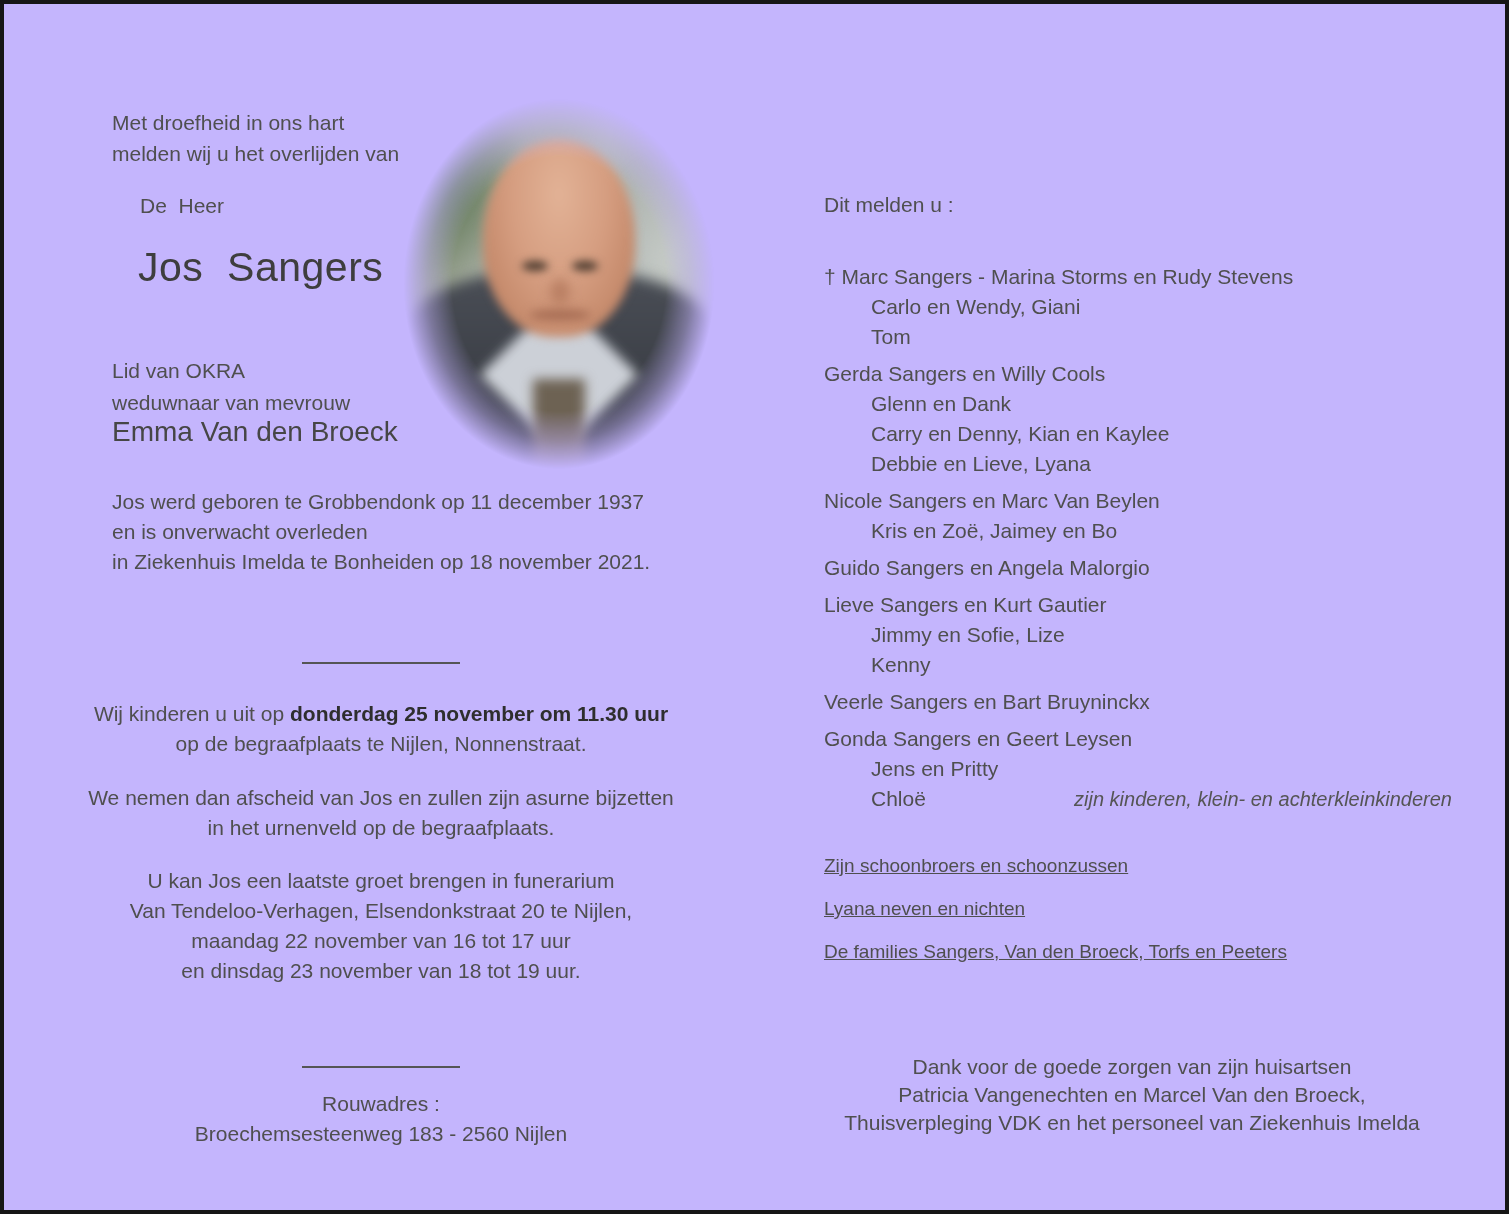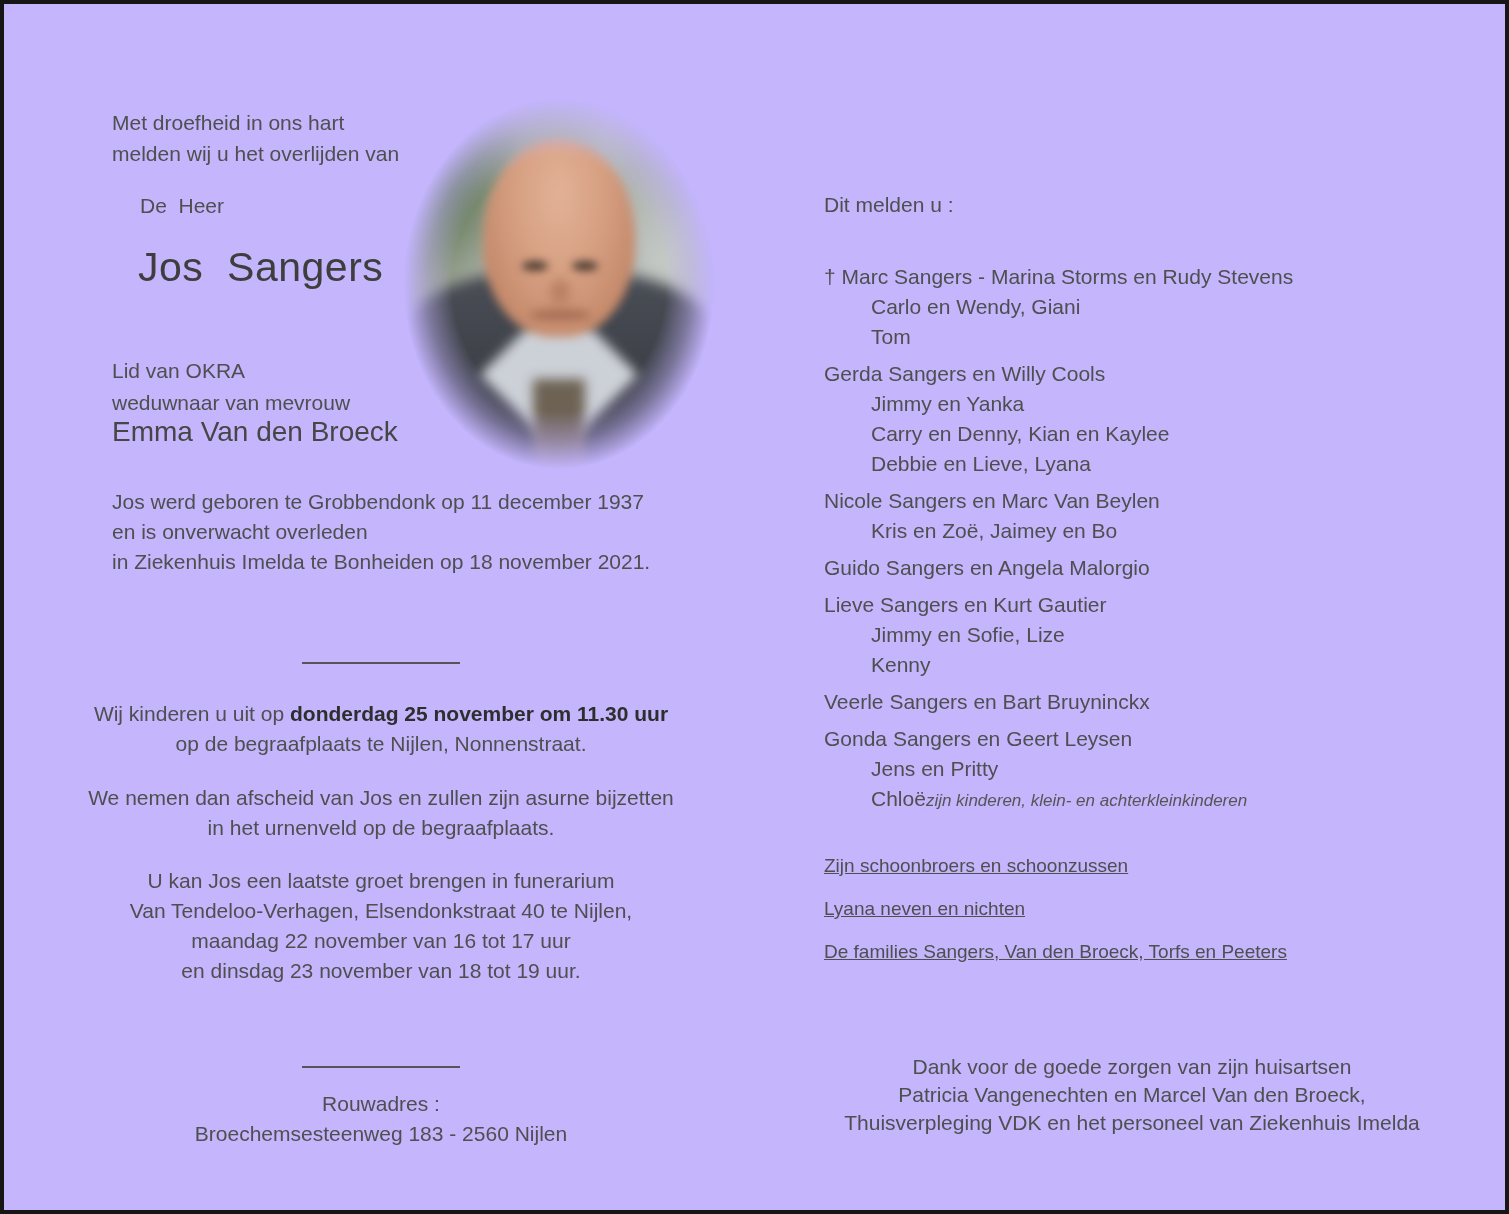--- a/index.html
+++ b/index.html
@@ -55,22 +55,22 @@
   .ph-nose{left:148px;top:182px;width:20px;height:26px;border-radius:50%;background:#b97f63;filter:blur(6px);}
   .ph-smile{left:127px;top:212px;width:62px;height:12px;border-radius:50%;background:#a96f56;filter:blur(5px);}
 
   
   .announce-heading{left:820px;top:186px;font-size:21px;line-height:30px;}
   .families{left:820px;top:258px;width:628px;font-size:21px;}
   .family{margin-top:7px;}
   .family:first-child{margin-top:0;}
   .fam-head,.fam-child{line-height:30px;}
   .fam-child{padding-left:47px;}
-  .fam-row{display:flex;align-items:baseline;line-height:30px;}
-  .relatives-note{font-style:italic;font-size:17px;color:#555;}
+  .fam-row{display:flex;justify-content:space-between;align-items:baseline;line-height:30px;}
+  .relatives-note{font-style:italic;font-size:20px;color:#555;}
   .extras{left:820px;top:847px;font-size:19px;text-decoration:underline;}
   .extra-line{height:30px;line-height:30px;margin-bottom:13px;}
   .thanks{left:820px;top:1049px;width:616px;text-align:center;font-size:21px;line-height:28px;}
 </style>
 </head>
 <body>
 
 <div class="page">
 
   <div class="abs intro">
@@ -100,21 +100,21 @@
     <div>op de begraafplaats te Nijlen, Nonnenstraat.</div>
   </div>
 
   <div class="abs center-block farewell">
     <div>We nemen dan afscheid van Jos en zullen zijn asurne bijzetten</div>
     <div>in het urnenveld op de begraafplaats.</div>
   </div>
 
   <div class="abs center-block visitation">
     <div>U kan Jos een laatste groet brengen in funerarium</div>
-    <div>Van Tendeloo-Verhagen, Elsendonkstraat 40 te Nijlen,</div>
+    <div>Van Tendeloo-Verhagen, Elsendonkstraat 20 te Nijlen,</div>
     <div>maandag 22 november van 16 tot 17 uur</div>
     <div>en dinsdag 23 november van 18 tot 19 uur.</div>
   </div>
 
   <hr class="abs divider divider-2">
 
   <div class="abs center-block mourning">
     <div>Rouwadres :</div>
     <div>Broechemsesteenweg 183 - 2560 Nijlen</div>
   </div>
@@ -138,21 +138,21 @@
   <div class="abs announce-heading">Dit melden u :</div>
 
   <div class="abs families">
     <div class="family">
       <div class="fam-head">† Marc Sangers - Marina Storms en Rudy Stevens</div>
       <div class="fam-child">Carlo en Wendy, Giani</div>
       <div class="fam-child">Tom</div>
     </div>
     <div class="family">
       <div class="fam-head">Gerda Sangers en Willy Cools</div>
-      <div class="fam-child">Jimmy en Yanka</div>
+      <div class="fam-child">Glenn en Dank</div>
       <div class="fam-child">Carry en Denny, Kian en Kaylee</div>
       <div class="fam-child">Debbie en Lieve, Lyana</div>
     </div>
     <div class="family">
       <div class="fam-head">Nicole Sangers en Marc Van Beylen</div>
       <div class="fam-child">Kris en Zoë, Jaimey en Bo</div>
     </div>
     <div class="family">
       <div class="fam-head">Guido Sangers en Angela Malorgio</div>
     </div>

